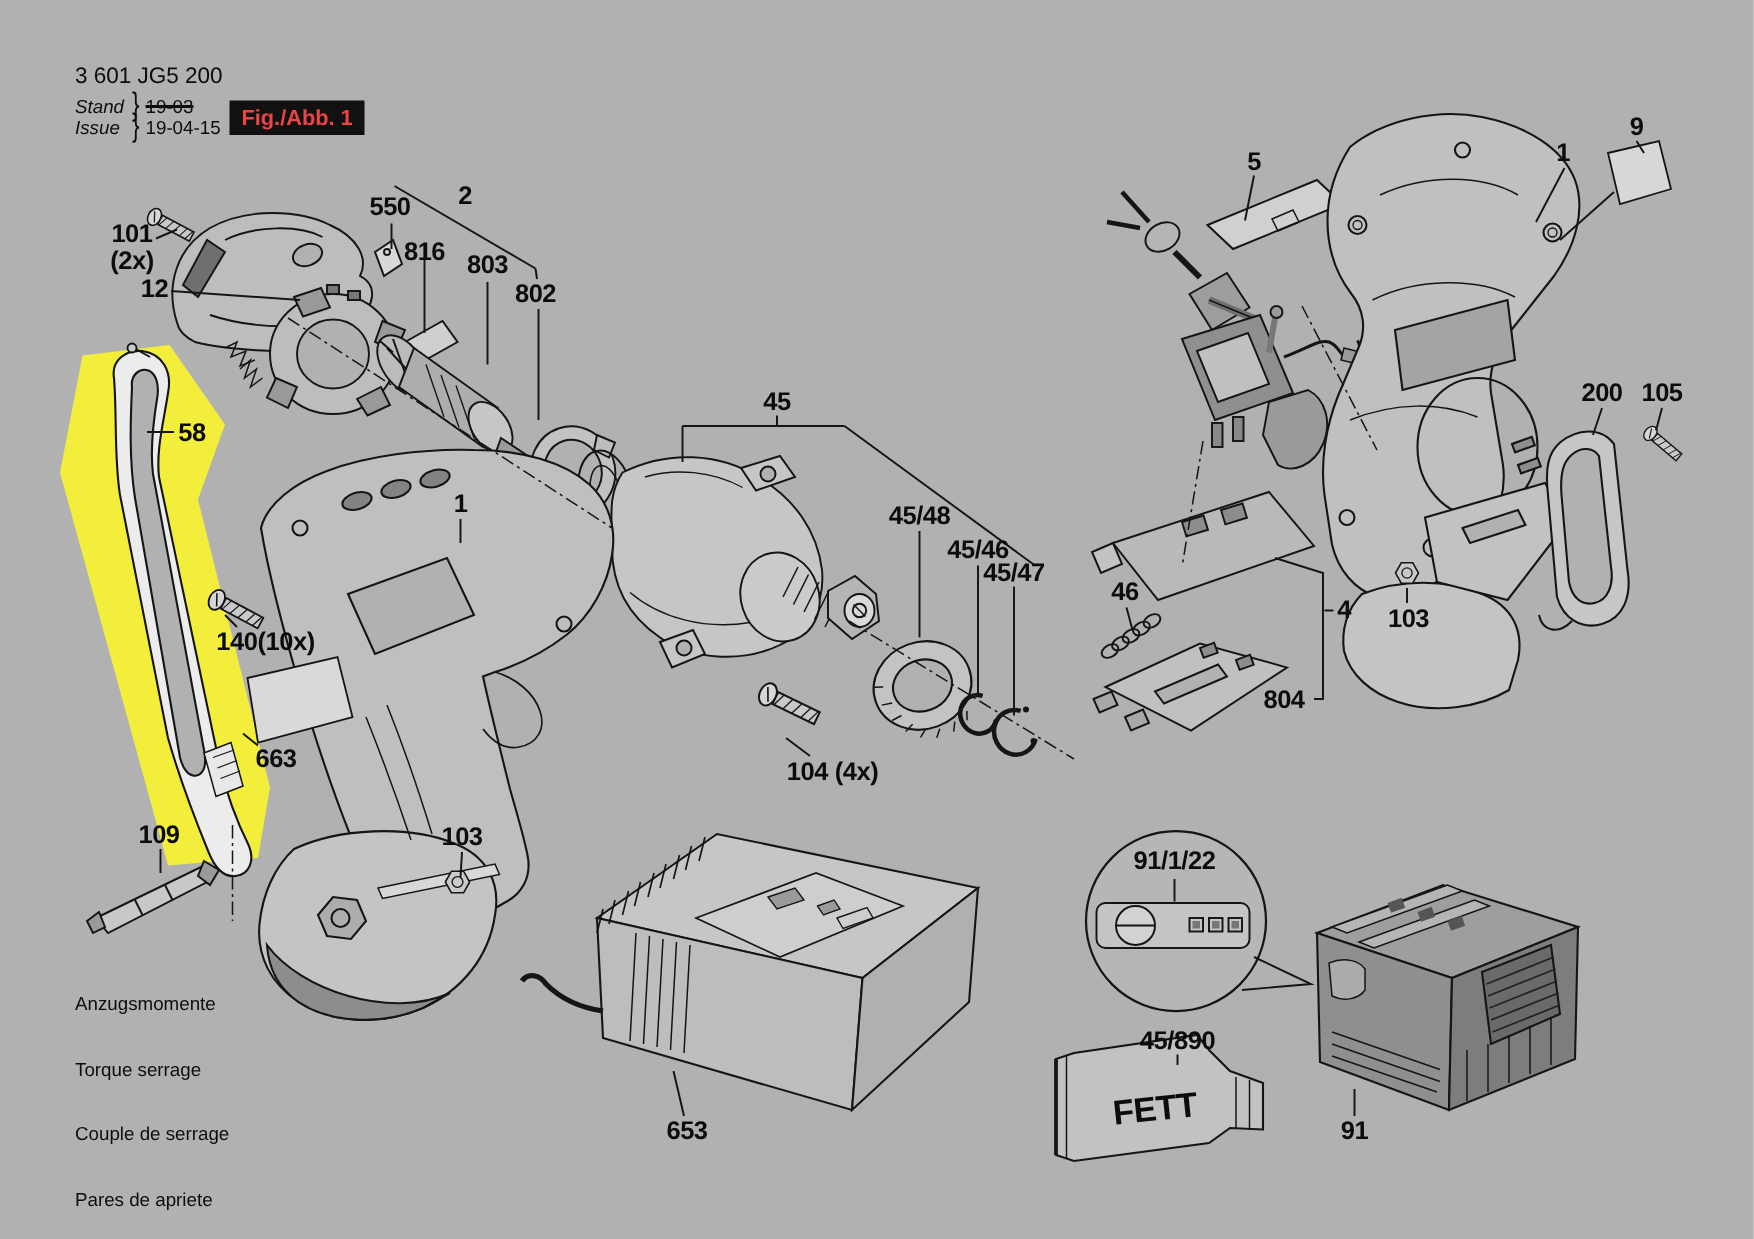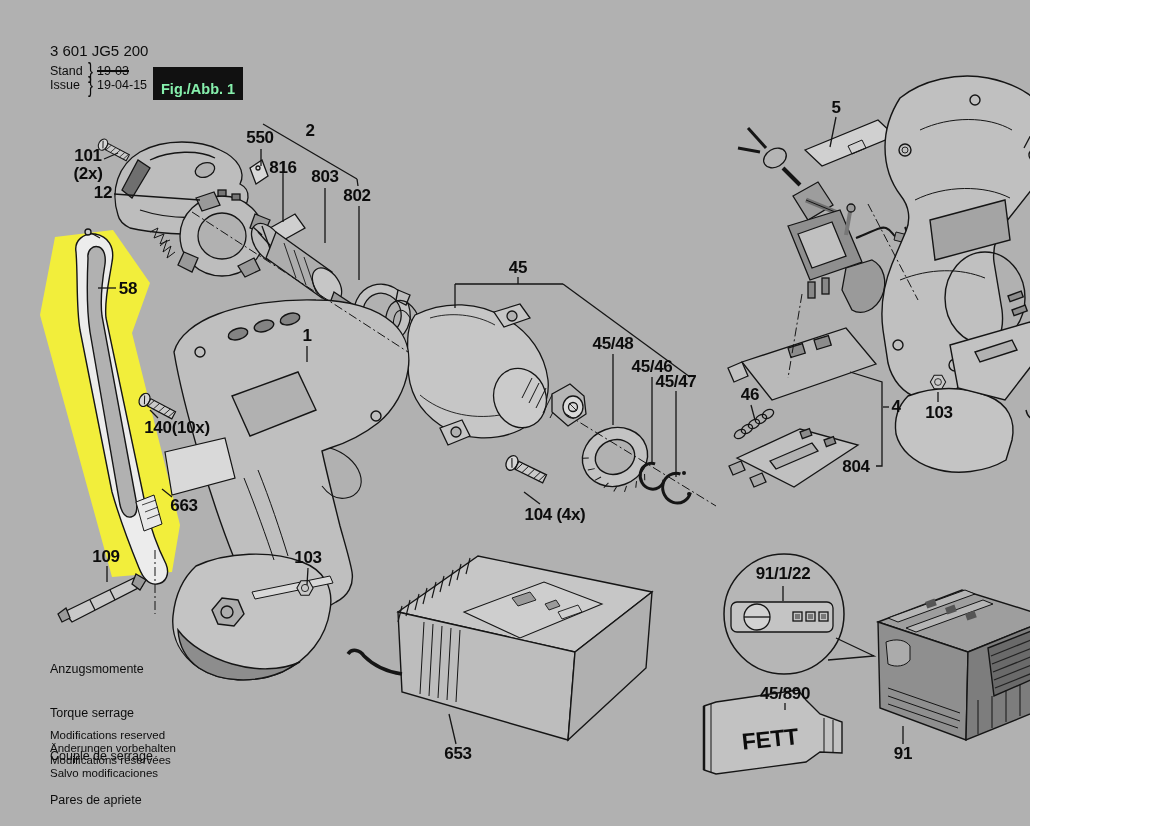--- a/index.html
+++ b/index.html
@@ -1,38 +1,38 @@
 <!DOCTYPE html>
 <html><head>
 <meta charset="utf-8">
 <style>
   html,body{margin:0;padding:0;}
   #canvas{
-    position:relative; width:1030px; height:826px;
+    position:relative; width:1169px; height:826px;
     background:#b1b1b1; overflow:hidden;
     font-family:"Liberation Sans", sans-serif;
     color:#0d0d0d;
   }
   #art{position:absolute;left:0;top:0;}
   .plabel{
     position:absolute; transform:translate(-50%,-50%);
     font-weight:bold; font-size:17px; line-height:1.05;
     letter-spacing:-0.3px; white-space:pre-line; text-align:center;
     color:#0c0c0c;
   }
   .plabel.tube{transform:translate(-50%,-50%) rotate(-6deg); font-size:23px;}
   #part-number{position:absolute; left:50px; top:42px; font-size:15px;}
   #issue-block{position:absolute; left:50px; top:64px; font-size:12.5px; line-height:14px;}
   .issue-row{display:flex; align-items:center; height:14px;}
-  .issue-row .lab{width:36px;}
+  .issue-row .lab{width:36px;font-style:italic;}
   .issue-row .brace{display:inline-block; font-size:15px; transform:scaleY(1.45); margin:0 4px 0 2px;}
   .struck{text-decoration:line-through; text-decoration-thickness:2px;}
   #fig-badge{
-    position:absolute; left:153px; top:67px; background:#111; color:#86efac;
-    font-weight:bold; font-size:14.5px; padding:14px 8px 3px 8px;text-align:right;
+    position:absolute; left:153px; top:67px; background:#111; color:#ef4444;
+    font-weight:bold; font-size:14.5px; padding:4px 8px 3px 8px;text-align:right;
   }
   #torque-block{position:absolute; left:50px; top:633px; font-size:12.5px; line-height:14.5px; white-space:pre;}
   #mods-block{position:absolute; left:50px; top:729px; font-size:11.5px; line-height:12.5px;}
 </style>
 </head>
 <body>
 
 <div id="canvas">
 
 <svg id="art" width="1169" height="826" viewBox="0 0 1169 826">
@@ -449,26 +449,20 @@
   <div id="fig-badge">Fig./Abb. 1</div>
 
   <div id="torque-block">
     <div>Anzugsmomente</div>
     <div>Torque serrage</div>
     <div>Couple de serrage</div>
     <div>Pares de apriete</div>
     
     
   </div>
-  <div id="mods-block">
-    <div>Modifications reserved</div>
-    <div>Änderungen vorbehalten</div>
-    <div>Modifications réservées</div>
-    <div>Salvo modificaciones</div>
-  </div>
 
   <div class="plabel" style="left:88px;top:165px">101
 (2x)</div>
   <div class="plabel" style="left:103px;top:193px">12</div>
   <div class="plabel" style="left:260px;top:138px">550</div>
   <div class="plabel" style="left:283px;top:168px">816</div>
   <div class="plabel" style="left:310px;top:131px">2</div>
   <div class="plabel" style="left:325px;top:177px">803</div>
   <div class="plabel" style="left:357px;top:196px">802</div>
   <div class="plabel" style="left:128px;top:289px">58</div>

